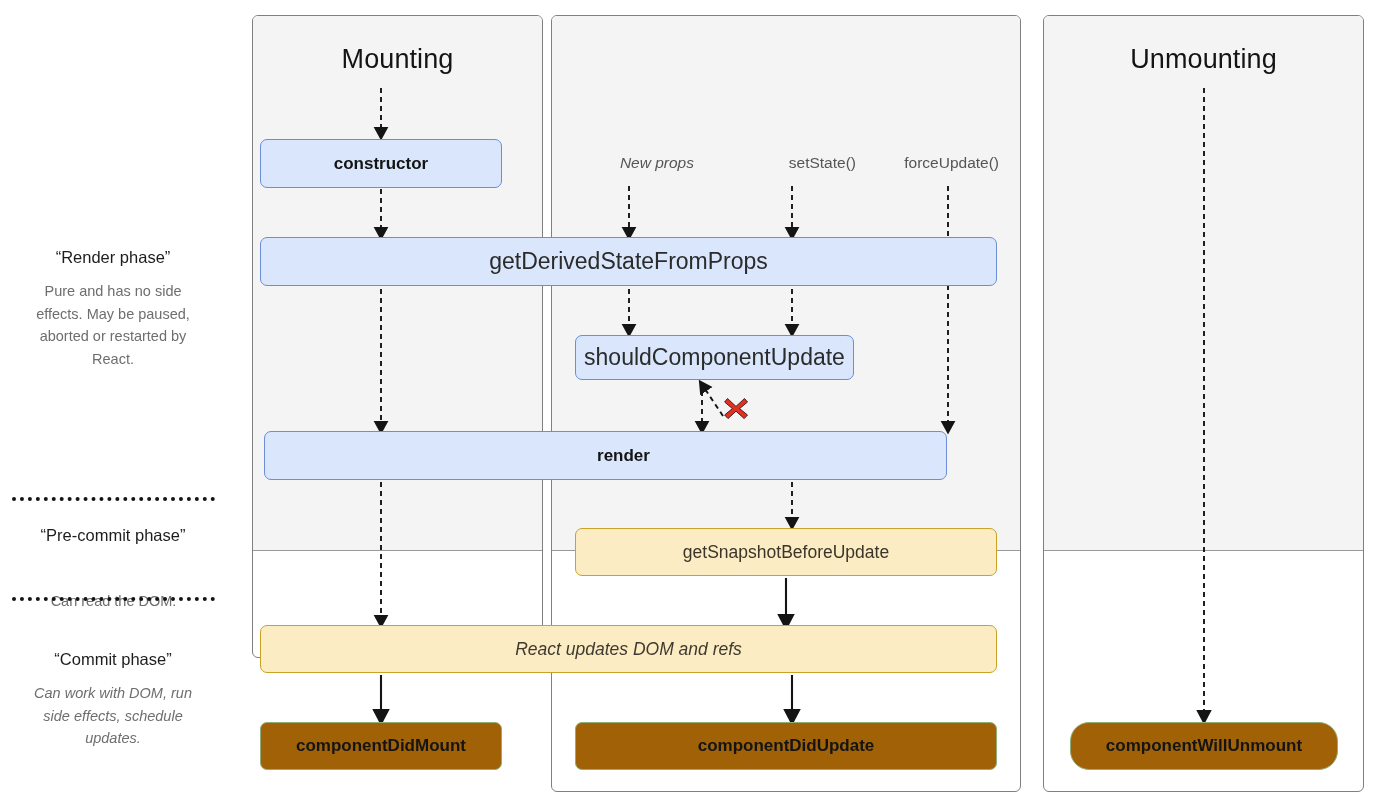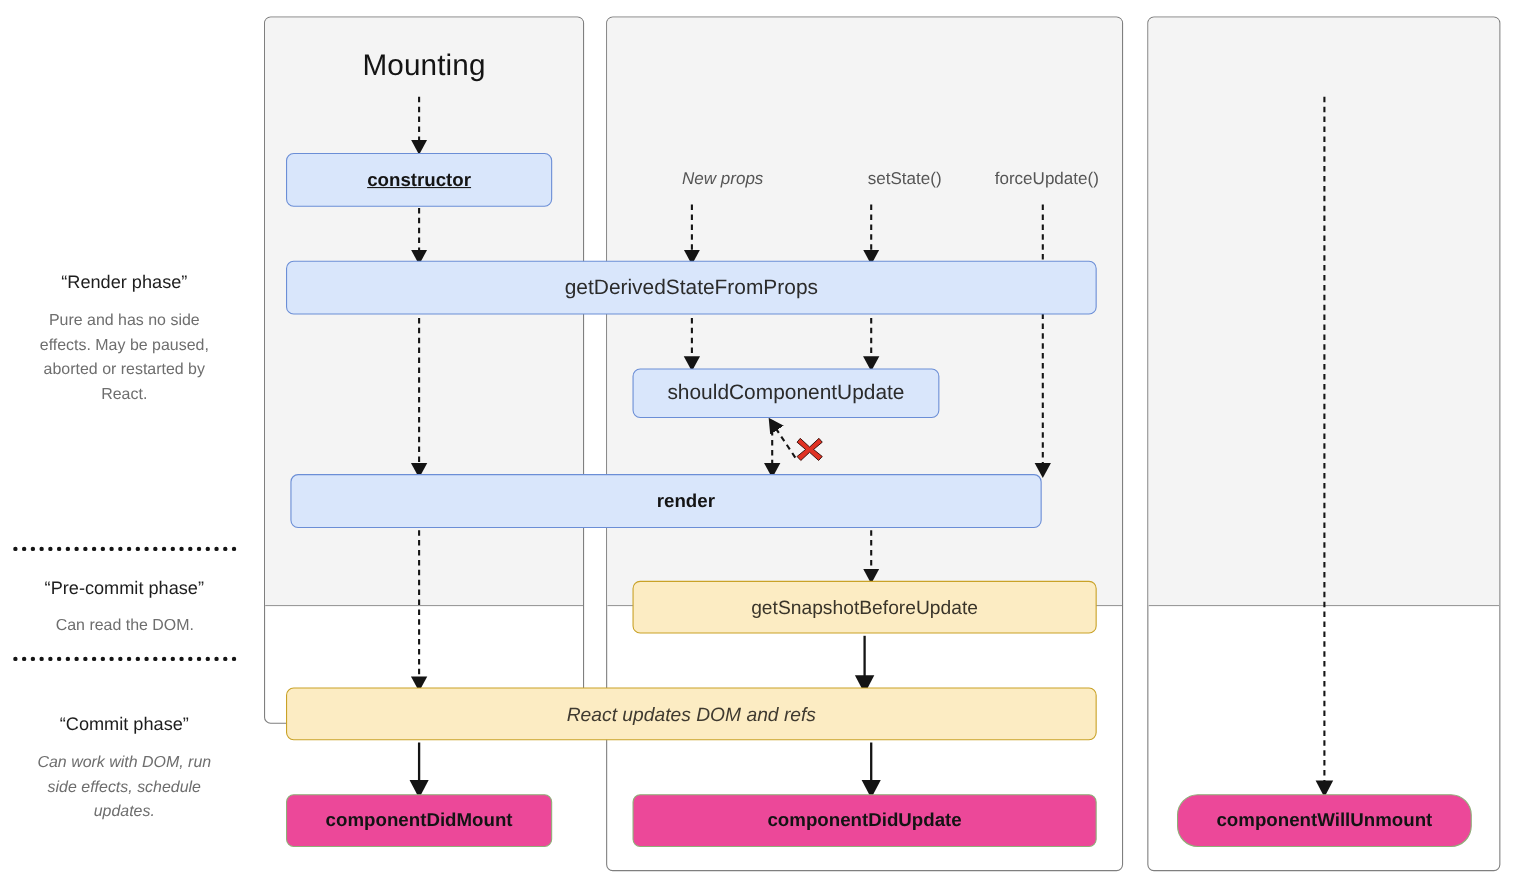--- a/index.html
+++ b/index.html
@@ -54,29 +54,29 @@
     position:absolute;box-sizing:border-box;
     border-radius:7px;
     display:flex;align-items:center;justify-content:center;
     text-align:center;
     z-index:5;
   }
   .lcbox span{display:block;line-height:1.15;}
   .blue{
     background:#d9e6fb;border:1px solid #6b8ed6;
   }
-  .blue span{font-size:19px;color:#2b2b2b;}
+  .blue span{font-size:23px;color:#2b2b2b;}
   .blue.bold span{font-weight:bold;color:#141414;font-size:17px;}
   .yellow{
     background:#fcecc3;border:1px solid #c9a227;
   }
   .yellow span{font-size:17.5px;color:#3a352a;}
   .yellow.ital span{font-style:italic;color:#3f3a30;}
   .green{
-    background:#ec4899;border:1px solid #8fae78;
+    background:#a16207;border:1px solid #8fae78;
   }
   .green span{font-size:17px;color:#141414;font-weight:bold;}
 
   
   .trigger{
     position:absolute;text-align:right;
     font-size:15.5px;color:#555555;z-index:5;
   }
   .trigger.ital{font-style:italic;}
 
@@ -84,40 +84,41 @@
   #arrows{position:absolute;left:0;top:0;width:1380px;height:808px;z-index:3;}
 
   
   .redx{position:absolute;z-index:6;}
 </style>
 </head>
 <body>
 
 <div id="stage">
 
-  <div class="panel" style="left:240px;top:15px;width:291px;height:643px;">
+  <div class="panel" style="left:252px;top:15px;width:291px;height:643px;">
     <div class="shade" style="height:535px;"></div>
     <div class="panel-title" style="top:28px;">Mounting</div>
   </div>
 
   <div class="panel" style="left:551px;top:15px;width:470px;height:777px;">
     <div class="shade" style="height:535px;"></div>
   </div>
 
   <div class="panel" style="left:1043px;top:15px;width:321px;height:777px;">
     <div class="shade" style="height:535px;"></div>
+    <div class="panel-title" style="top:28px;">Unmounting</div>
   </div>
 
   <div class="phase-head" style="left:0px;top:248px;width:226px;">“Render phase”</div>
   <div class="phase-desc" style="left:22px;top:280px;width:182px;">Pure and has no side effects. May be paused, aborted or restarted by React.</div>
 
   <div class="dotline" style="left:12px;top:497px;width:203px;"></div>
 
   <div class="phase-head" style="left:0px;top:526px;width:226px;">“Pre-commit phase”</div>
-  <div class="phase-desc" style="left:12px;top:558px;width:203px;">Can read the DOM.</div>
+  <div class="phase-desc" style="left:12px;top:590px;width:203px;">Can read the DOM.</div>
 
   <div class="dotline" style="left:12px;top:597px;width:203px;"></div>
 
   <div class="phase-head" style="left:0px;top:650px;width:226px;">“Commit phase”</div>
   <div class="phase-desc" style="left:22px;top:682px;width:182px;font-style:italic;">Can work with DOM, run side effects, schedule updates.</div>
 
   <div class="trigger ital" style="left:566px;top:154px;width:128px;">New props</div>
   <div class="trigger" style="left:728px;top:154px;width:128px;">setState()</div>
   <div class="trigger" style="left:871px;top:154px;width:128px;">forceUpdate()</div>
 
@@ -168,21 +169,21 @@
       <line x1="792" y1="675" x2="792" y2="716" marker-end="url(#ahs)"></line>
     </g>
   </svg>
 
   <div class="redx" style="left:722px;top:394px;width:28px;height:28px;">
     <svg viewBox="0 0 28 28" width="28" height="28" xmlns="http://www.w3.org/2000/svg">
       <path d="M5.5,4.5 L14,12.4 L22.5,4.5 L25.5,8 L17.6,14.6 L25.5,21 L22.2,24.6 L14,17.2 L6,24.6 L2.6,21 L10.4,14.6 L2.6,8 z" fill="#e03122" stroke="#3b1410" stroke-width="0.9" stroke-linejoin="round"></path>
     </svg>
   </div>
 
-  <div class="lcbox blue bold" style="left:260px;top:139px;width:242px;height:49px;text-decoration:underline;">
+  <div class="lcbox blue bold" style="left:260px;top:139px;width:242px;height:49px;">
     <span>constructor</span>
   </div>
 
   <div class="lcbox blue" style="left:260px;top:237px;width:737px;height:49px;">
     <span>getDerivedStateFromProps</span>
   </div>
 
   <div class="lcbox blue" style="left:575px;top:335px;width:279px;height:45px;">
     <span>shouldComponentUpdate</span>
   </div>

